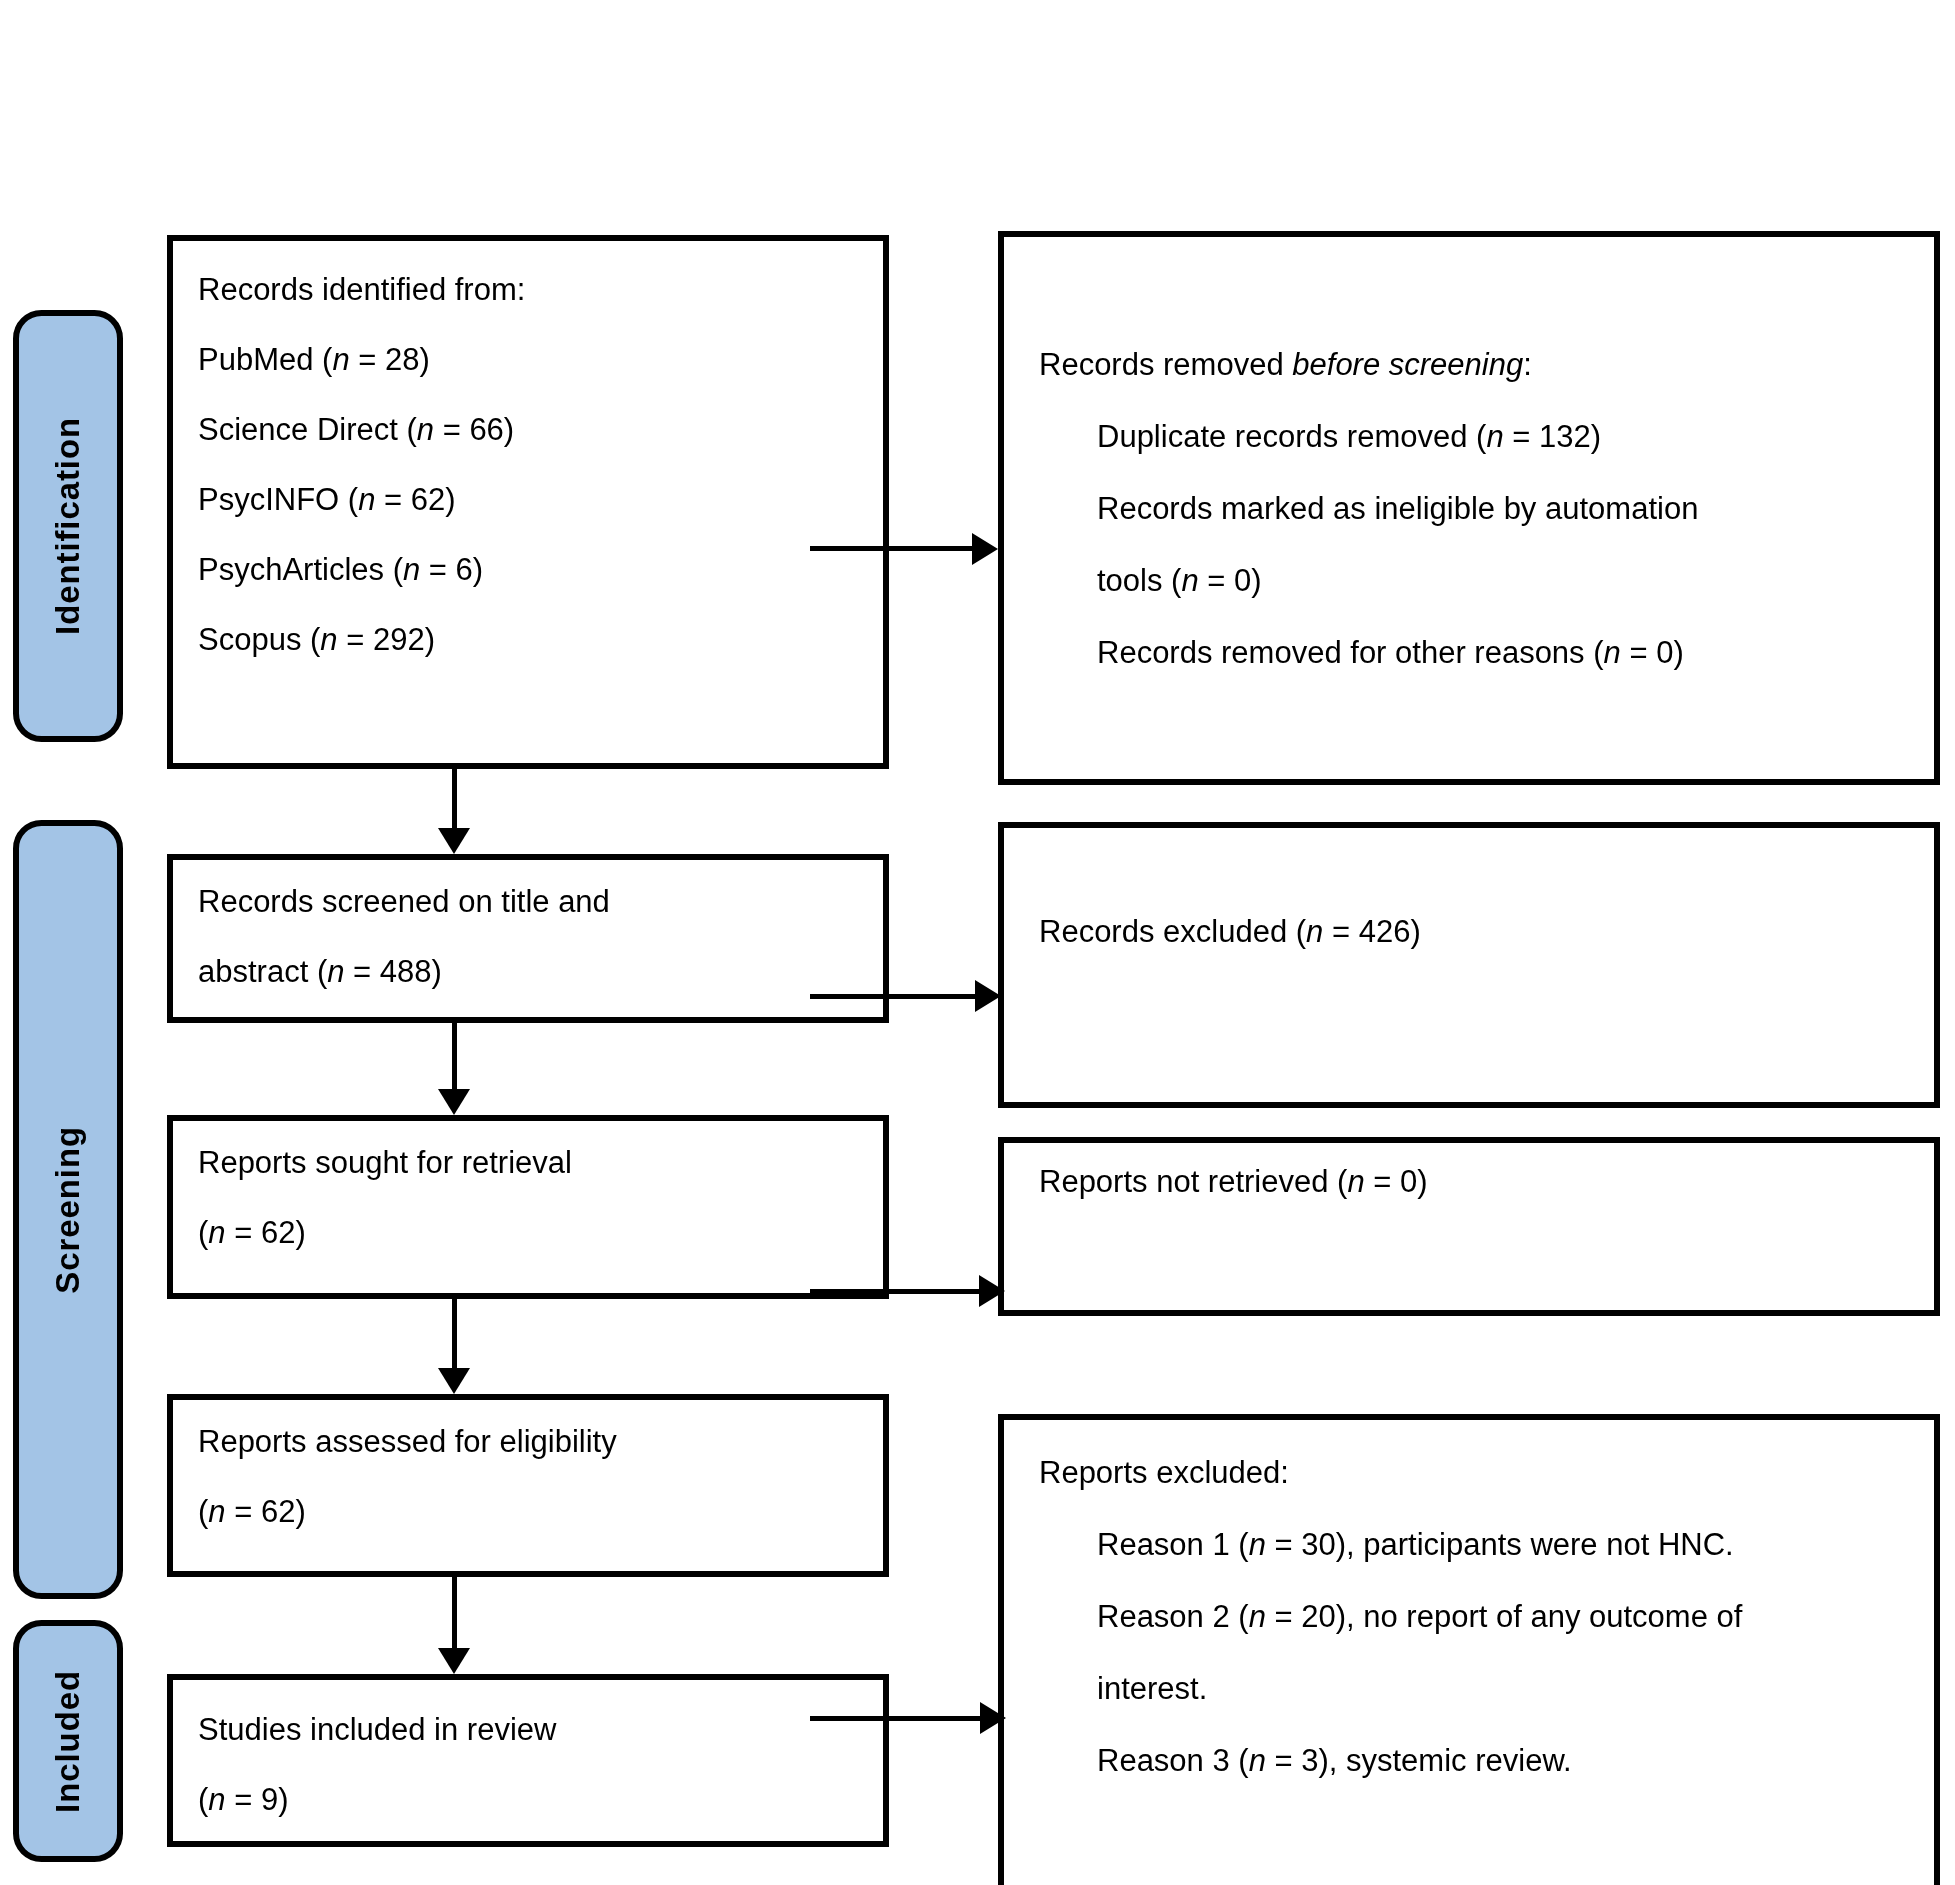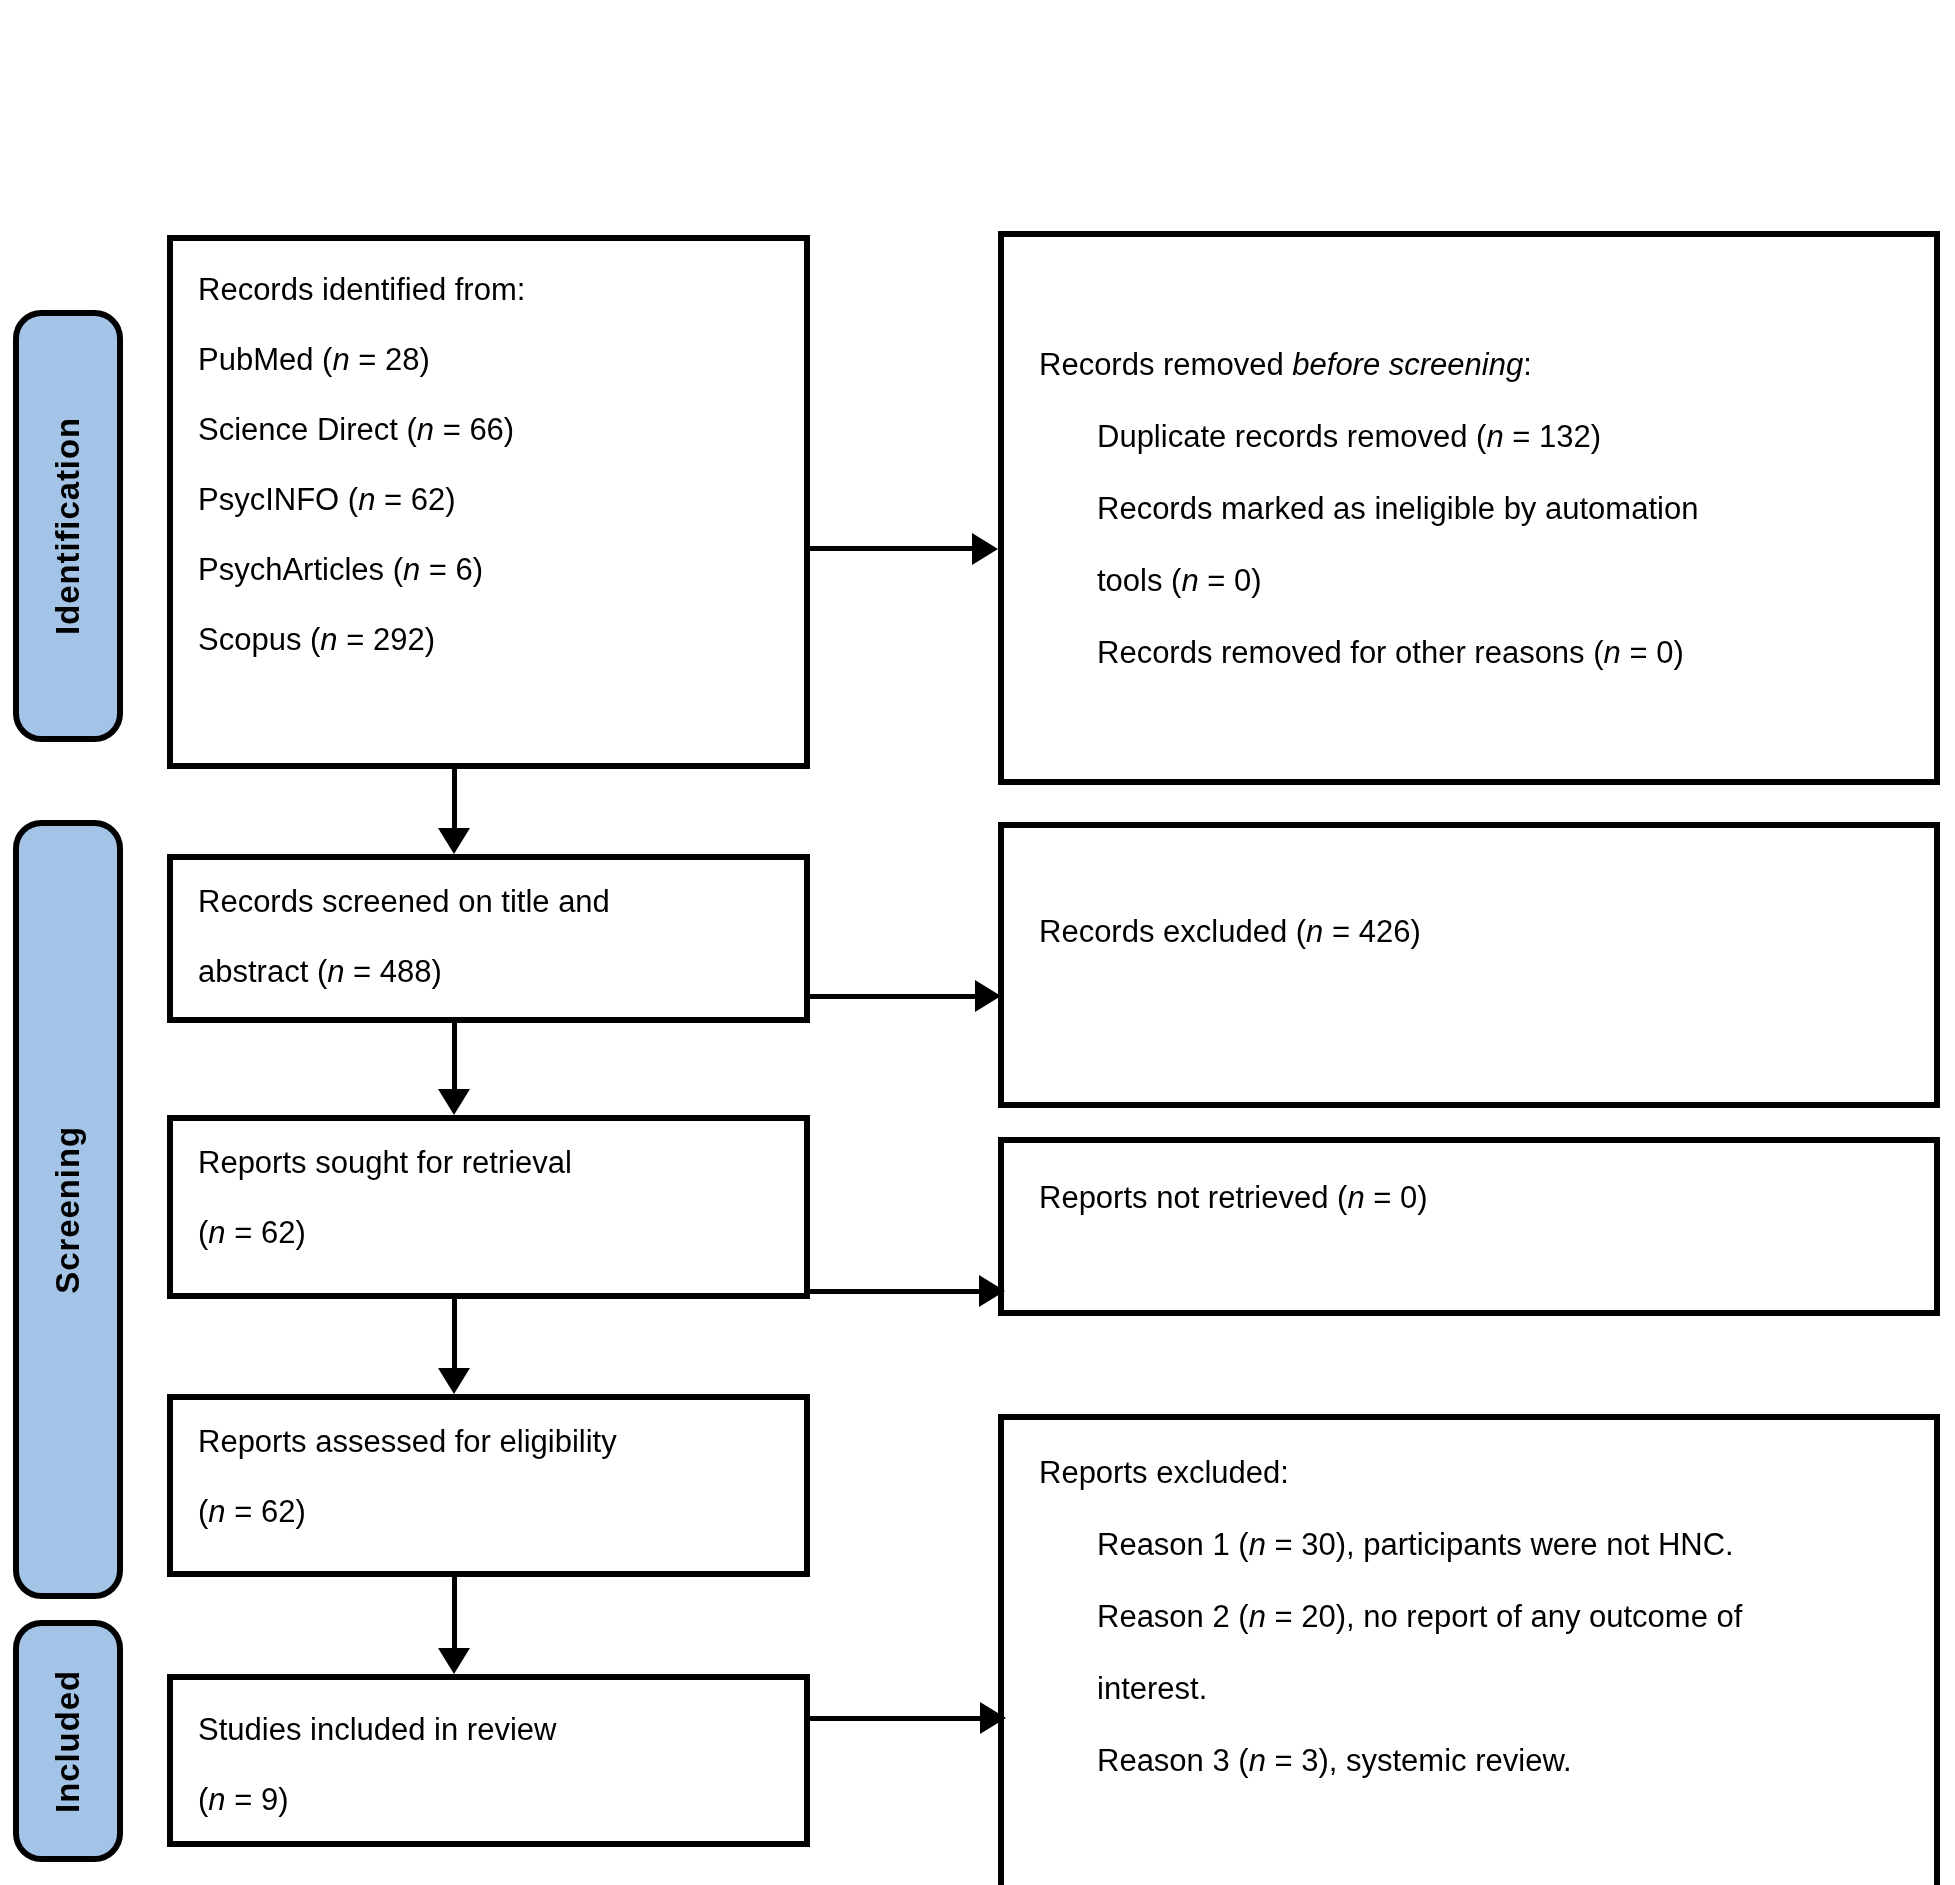--- a/index.html
+++ b/index.html
@@ -53,34 +53,34 @@
   .box{
     position:absolute;
     background:#ffffff;
     border:6.2px solid var(--box-border,#000);
     box-sizing:border-box;
     font-size:31px;
     line-height:70px;
     white-space:nowrap;
     overflow:visible;
   }
-  .lbox{left:167px;width:643px;padding-left:25px;}
+  .lbox{left:167px;width:722px;padding-left:25px;}
   .rbox{left:998px;width:942px;padding-left:35px;line-height:72px;}
   .line{white-space:nowrap;}
   .line.ind{padding-left:58px;}
 
   #b1{top:235px;height:534px;padding-top:14.2px;}
   #b2{top:854px;height:169px;padding-top:7.1px;}
   #b3{top:1115px;height:184px;padding-top:7.1px;}
   #b4{top:1394px;height:183px;padding-top:7.1px;}
   #b5{top:1674px;height:173px;padding-top:15px;}
 
   #r1{top:231px;height:554px;padding-top:92px;}
   #r2{top:822px;height:286px;padding-top:68px;}
-  #r3{top:1137px;height:179px;padding-top:19px;}
+  #r3{top:1137px;height:179px;padding-top:3px;}
   #r4{top:1414px;height:570px;padding-top:17px;}
 
   
   .vline{position:absolute;left:452px;width:4.7px;background:var(--connector,#000);}
   .hline{position:absolute;height:4.7px;background:var(--connector,#000);}
   .head-down{
     position:absolute;width:0;height:0;
     border-left:16px solid transparent;
     border-right:16px solid transparent;
     border-top:26.6px solid var(--connector,#000);

